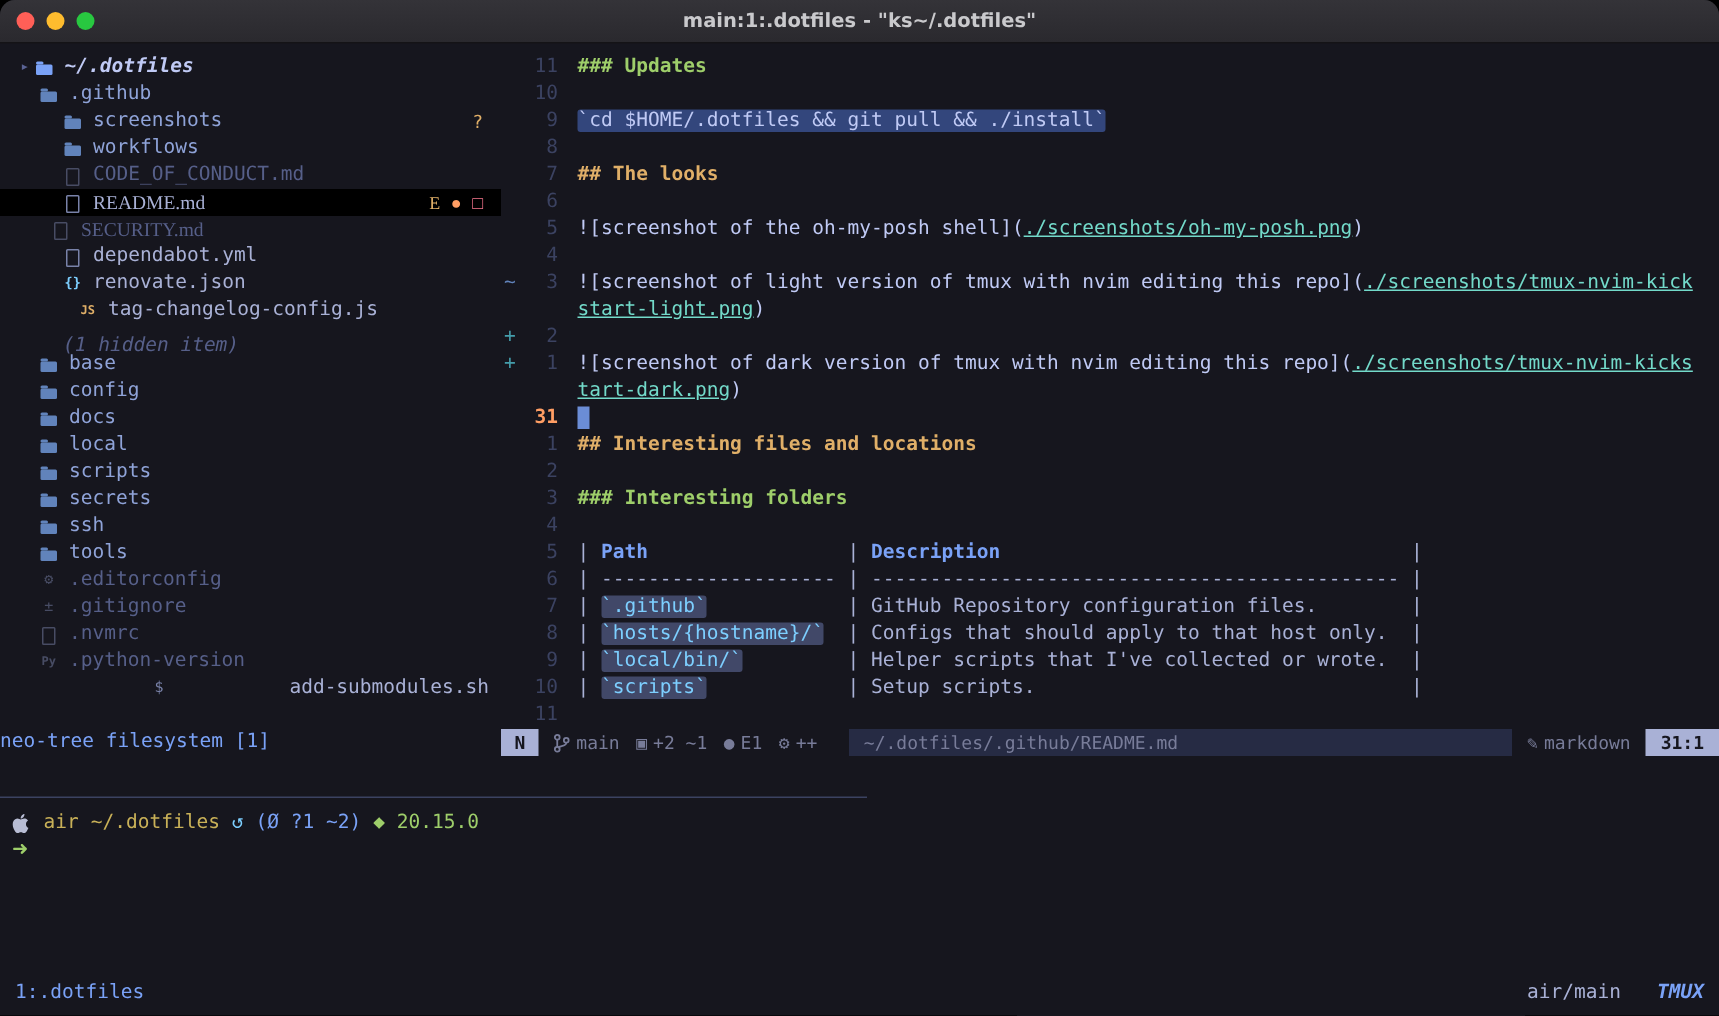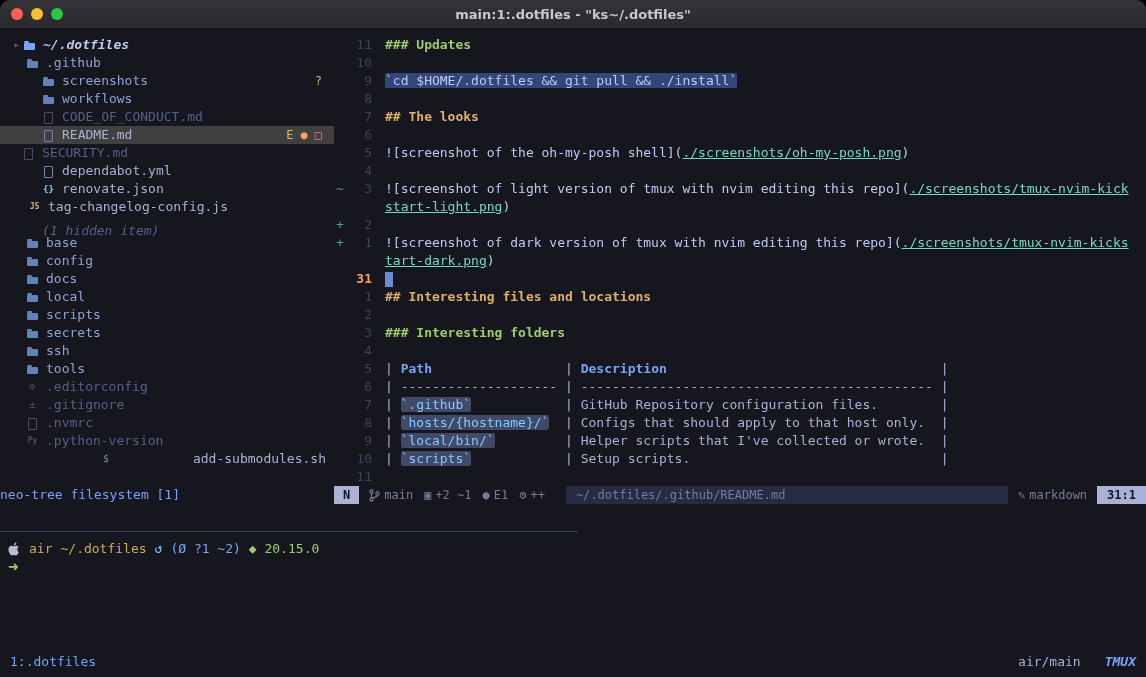--- a/index.html
+++ b/index.html
@@ -11,21 +11,21 @@
   .lights{position:absolute;left:11px;top:8px;display:flex;gap:8px;}
   .light{width:12px;height:12px;border-radius:50%;}
   .light.red{background:#ff5f57}.light.yellow{background:#febc2e}.light.green{background:#28c840}
   .title{font-family:"DejaVu Sans","Liberation Sans",sans-serif;font-size:13px;font-weight:bold;color:#c9c9cc;}
   
   .term{flex:1;display:flex;flex-direction:column;overflow:hidden;}
   .nvim{display:flex;height:457px;flex:none;overflow:hidden;}
   
   .sidebar{width:334px;flex:none;padding-top:7px;font-size:13px;line-height:18px;overflow:hidden;}
   .tree-row{height:18px;display:flex;align-items:center;padding-right:8px;}
-  .tree-row.selected{background:#404040;}
+  .tree-row.selected{background:#000000;font-family:Liberation Serif, serif;}
   .chev{width:13px;flex:none;color:#5a6394;font-size:10px;text-align:center;}
   .ticon{width:13px;height:18px;flex:none;margin-right:7px;position:relative;font-size:9px;line-height:18px;
          text-align:center;color:#7982a9;}
   .ticon.folder::before,.ticon.folder-open::before{content:"";position:absolute;left:1px;top:7px;width:11px;height:7px;background:#6183bb;border-radius:1px;}
   .ticon.folder::after,.ticon.folder-open::after{content:"";position:absolute;left:1px;top:5px;width:5px;height:2px;background:#6183bb;border-radius:1px;}
   .ticon.folder-open::before{background:#7aa2f7;} .ticon.folder-open::after{background:#7aa2f7;}
   .ticon.file::before{content:"";position:absolute;left:2px;top:4px;width:7px;height:10px;border:1px solid #7982a9;border-radius:1px;}
   .ticon.brace{color:#7dcfff;font-size:9px;font-weight:bold;}
   .ticon.js{color:#e0af68;font-size:8px;font-weight:bold;}
   .ticon.gear,.ticon.git,.ticon.shell{font-size:10px;}
@@ -129,33 +129,33 @@
           </div>
           <div class="tree-row file selected" style="padding-left: 42px;">
             <span class="ticon file"></span>
             <span class="tlabel">README.md</span>
             <span class="badges">
               <span class="b-warn">E</span>
               <span class="b-mod">●</span>
               <span class="b-err">□</span>
             </span>
           </div>
-          <div class="tree-row dim" style="padding-left: 22px;">
+          <div class="tree-row dim" style="padding-left: 34px; font-family: Liberation Serif, serif;">
             <span class="ticon file"></span>
             <span class="tlabel">SECURITY.md</span>
           </div>
           <div class="tree-row file" style="padding-left: 42px;">
             <span class="ticon file"></span>
             <span class="tlabel">dependabot.yml</span>
           </div>
           <div class="tree-row file" style="padding-left: 42px;">
             <span class="ticon brace">{}</span>
             <span class="tlabel">renovate.json</span>
           </div>
-          <div class="tree-row file" style="padding-left: 28px;">
+          <div class="tree-row file" style="padding-left: 52px;">
             <span class="ticon js">JS</span>
             <span class="tlabel">tag-changelog-config.js</span>
           </div>
           <div class="tree-row hidden" style="padding-left: 42px;">
             <span class="tlabel">(1 hidden item)</span>
           </div>
           <div class="tree-row folder" style="padding-left: 26px;">
             <span class="ticon folder"></span>
             <span class="tlabel">base</span>
           </div>

